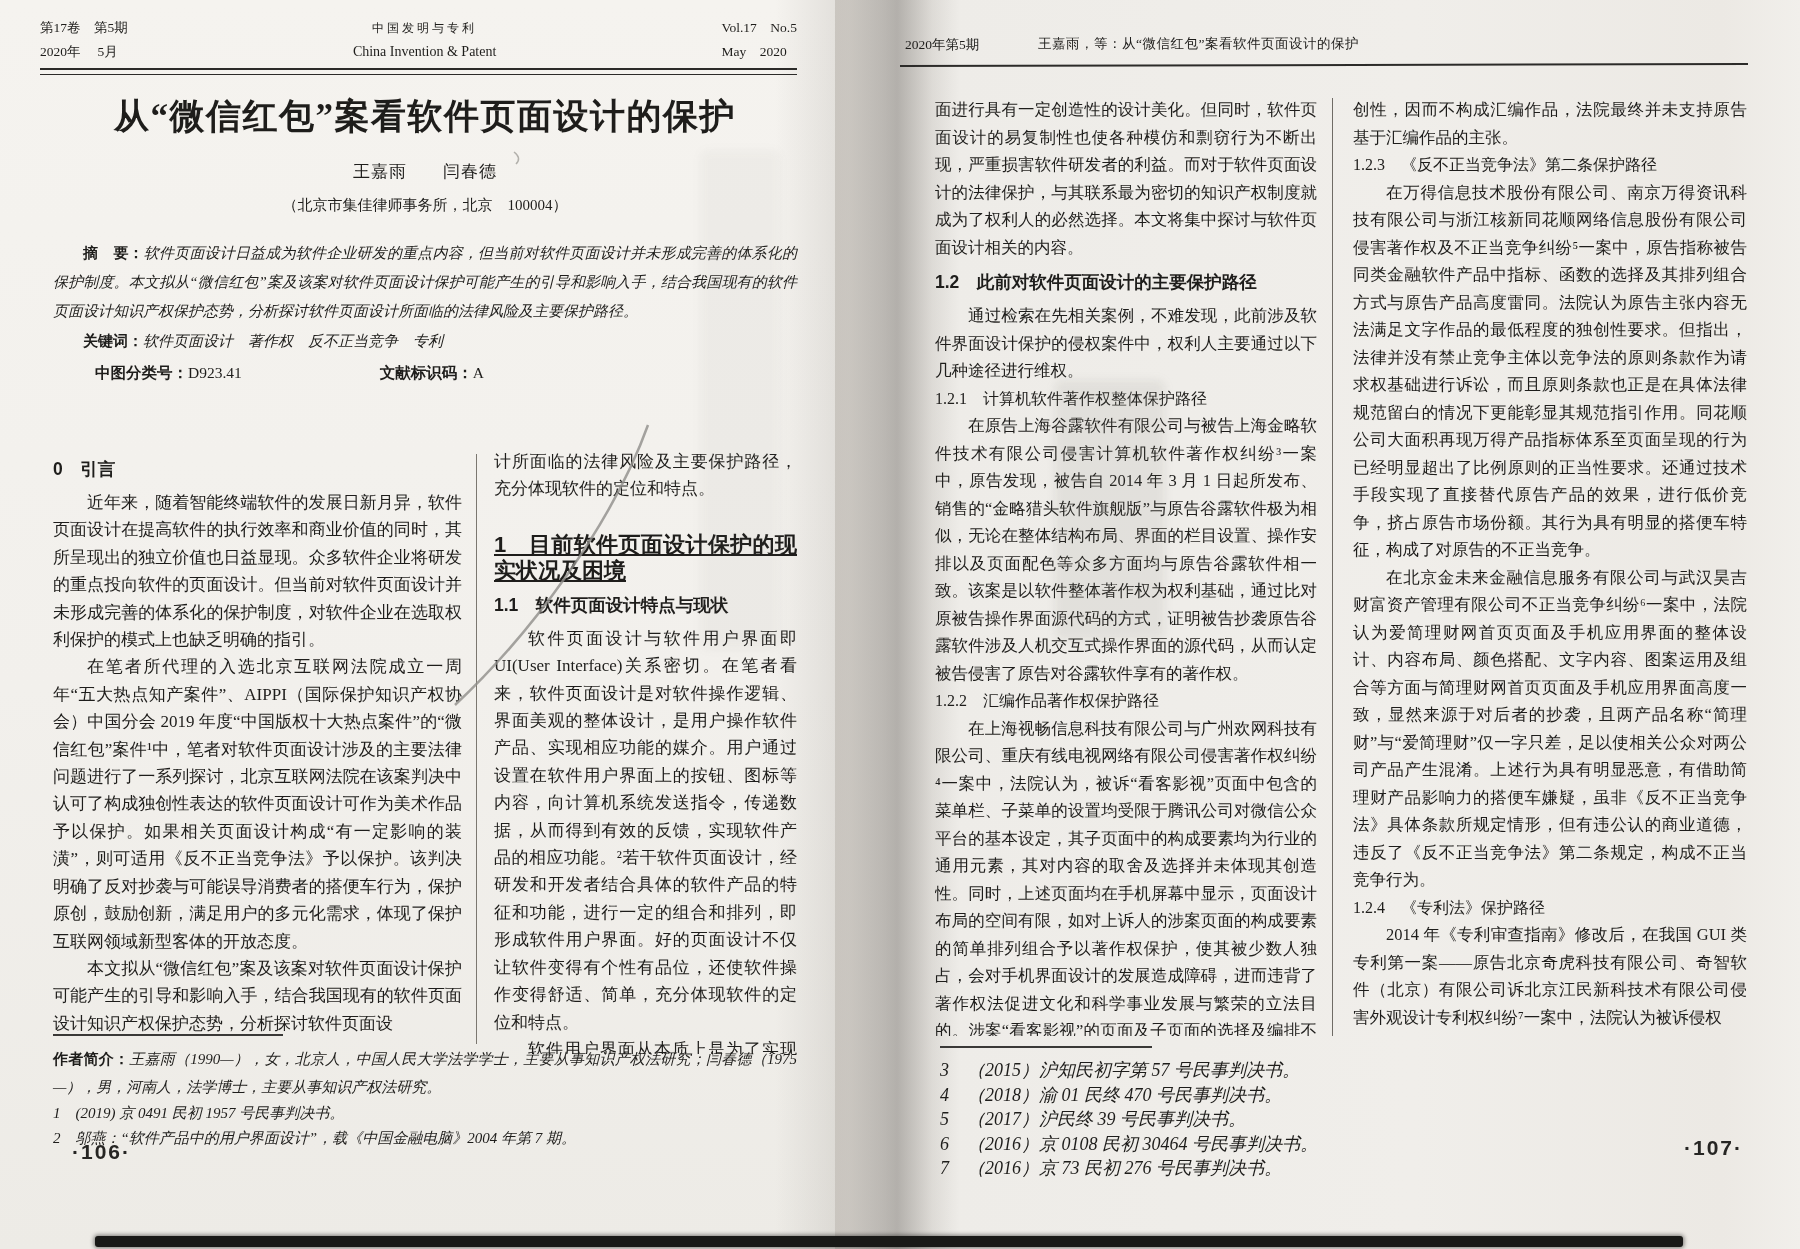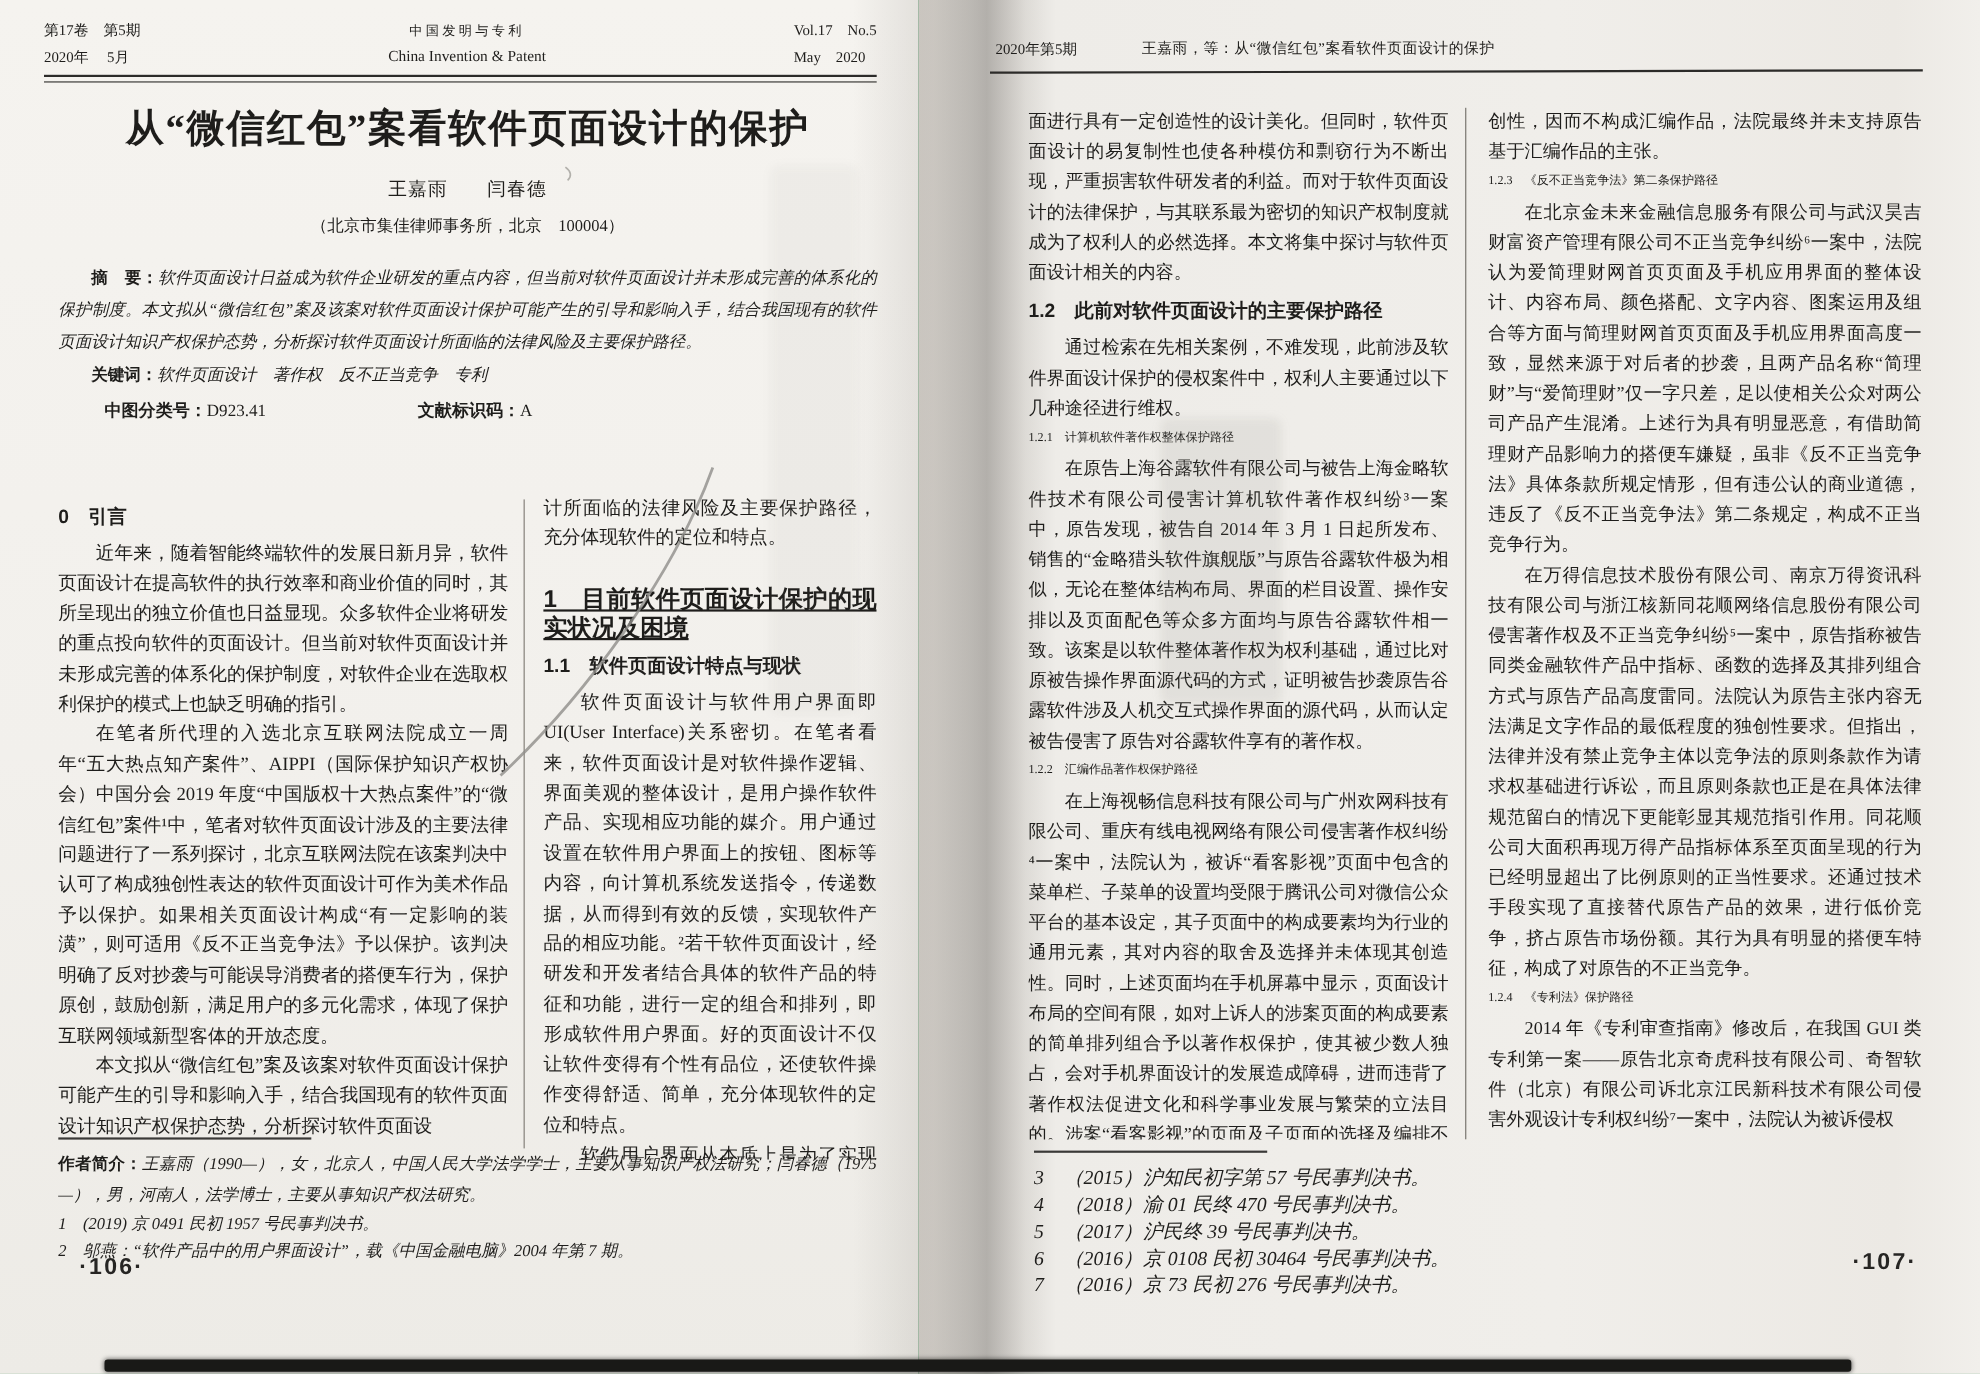--- a/index.html
+++ b/index.html
@@ -43,21 +43,21 @@
   .lp-cols{position:absolute;left:53px;top:448px;width:744px;height:606px;display:flex;overflow:hidden;}
   .rp-cols{position:absolute;left:935px;top:96px;width:812px;height:940px;display:flex;overflow:hidden;}
   .colA{width:409px;font-size:17px;line-height:27.4px;}
   .colB{flex:1;font-size:17px;line-height:27.4px;}
   .colC{width:382px;font-size:16.5px;line-height:27.5px;}
   .colD{flex:1;font-size:16.5px;line-height:27.5px;}
   .vdiv{width:1px;background:#7b7770;margin:6px 17px 10px 14px;}
   .vdiv2{width:1px;background:#6f6b65;margin:2px 20px 0 15px;}
   .h2x{font-size:17.5px;line-height:26px;margin:8px 0 7px;}
   .h2y{font-size:22px;line-height:26px;margin:29px 0 7px;text-decoration:underline;}
-  .h3x{font-size:11px;line-height:27.5px;}
+  .h3x{font-size:16px;line-height:27.5px;}
 
   
   .lp-footer{position:absolute;left:53px;top:1034px;width:744px;}
   .fsep{width:230px;height:2px;background:#3a3937;margin:0 0 9px 0;}
   .bio{font-size:15px;line-height:27.5px;text-align:justify;}
   .fnl{font-size:15px;line-height:25px;}
   .rp-fns{position:absolute;left:940px;top:1046px;width:430px;}
   .fsep2{width:212px;height:2px;background:#3a3937;margin:0 0 10px 0;}
   .fnr{font-size:18px;line-height:24.6px;}
 
@@ -146,22 +146,22 @@
       <p class="ind">通过检索在先相关案例，不难发现，此前涉及软件界面设计保护的侵权案件中，权利人主要通过以下几种途径进行维权。</p>
       <div class="h3x">1.2.1　计算机软件著作权整体保护路径</div>
       <p class="ind">在原告上海谷露软件有限公司与被告上海金略软件技术有限公司侵害计算机软件著作权纠纷³一案中，原告发现，被告自 2014 年 3 月 1 日起所发布、销售的“金略猎头软件旗舰版”与原告谷露软件极为相似，无论在整体结构布局、界面的栏目设置、操作安排以及页面配色等众多方面均与原告谷露软件相一致。该案是以软件整体著作权为权利基础，通过比对原被告操作界面源代码的方式，证明被告抄袭原告谷露软件涉及人机交互式操作界面的源代码，从而认定被告侵害了原告对谷露软件享有的著作权。</p>
       <div class="h3x">1.2.2　汇编作品著作权保护路径</div>
       <p class="ind">在上海视畅信息科技有限公司与广州欢网科技有限公司、重庆有线电视网络有限公司侵害著作权纠纷⁴一案中，法院认为，被诉“看客影视”页面中包含的菜单栏、子菜单的设置均受限于腾讯公司对微信公众平台的基本设定，其子页面中的构成要素均为行业的通用元素，其对内容的取舍及选择并未体现其创造性。同时，上述页面均在手机屏幕中显示，页面设计布局的空间有限，如对上诉人的涉案页面的构成要素的简单排列组合予以著作权保护，使其被少数人独占，会对手机界面设计的发展造成障碍，进而违背了著作权法促进文化和科学事业发展与繁荣的立法目的。涉案“看客影视”的页面及子页面的选择及编排不具有独</p>
     </div>
     <div class="vdiv2"></div>
     <div class="colD just">
       <p>创性，因而不构成汇编作品，法院最终并未支持原告基于汇编作品的主张。</p>
       <div class="h3x">1.2.3　《反不正当竞争法》第二条保护路径</div>
+      <p class="ind">在万得信息技术股份有限公司、南京万得资讯科技有限公司与浙江核新同花顺网络信息股份有限公司侵害著作权及不正当竞争纠纷⁵一案中，原告指称被告同类金融软件产品中指标、函数的选择及其排列组合方式与原告产品高度雷同。法院认为原告主张内容无法满足文字作品的最低程度的独创性要求。但指出，法律并没有禁止竞争主体以竞争法的原则条款作为请求权基础进行诉讼，而且原则条款也正是在具体法律规范留白的情况下更能彰显其规范指引作用。同花顺公司大面积再现万得产品指标体系至页面呈现的行为已经明显超出了比例原则的正当性要求。还通过技术手段实现了直接替代原告产品的效果，进行低价竞争，挤占原告市场份额。其行为具有明显的搭便车特征，构成了对原告的不正当竞争。</p>
       <p class="ind">在北京金未来金融信息服务有限公司与武汉昊吉财富资产管理有限公司不正当竞争纠纷⁶一案中，法院认为爱简理财网首页页面及手机应用界面的整体设计、内容布局、颜色搭配、文字内容、图案运用及组合等方面与简理财网首页页面及手机应用界面高度一致，显然来源于对后者的抄袭，且两产品名称“简理财”与“爱简理财”仅一字只差，足以使相关公众对两公司产品产生混淆。上述行为具有明显恶意，有借助简理财产品影响力的搭便车嫌疑，虽非《反不正当竞争法》具体条款所规定情形，但有违公认的商业道德，违反了《反不正当竞争法》第二条规定，构成不正当竞争行为。</p>
-      <p class="ind">在万得信息技术股份有限公司、南京万得资讯科技有限公司与浙江核新同花顺网络信息股份有限公司侵害著作权及不正当竞争纠纷⁵一案中，原告指称被告同类金融软件产品中指标、函数的选择及其排列组合方式与原告产品高度雷同。法院认为原告主张内容无法满足文字作品的最低程度的独创性要求。但指出，法律并没有禁止竞争主体以竞争法的原则条款作为请求权基础进行诉讼，而且原则条款也正是在具体法律规范留白的情况下更能彰显其规范指引作用。同花顺公司大面积再现万得产品指标体系至页面呈现的行为已经明显超出了比例原则的正当性要求。还通过技术手段实现了直接替代原告产品的效果，进行低价竞争，挤占原告市场份额。其行为具有明显的搭便车特征，构成了对原告的不正当竞争。</p>
       <div class="h3x">1.2.4　《专利法》保护路径</div>
       <p class="ind">2014 年《专利审查指南》修改后，在我国 GUI 类专利第一案——原告北京奇虎科技有限公司、奇智软件（北京）有限公司诉北京江民新科技术有限公司侵害外观设计专利权纠纷⁷一案中，法院认为被诉侵权</p>
     </div>
   </div>
 
   <div class="rp-fns">
     <div class="fsep2"></div>
     <p class="fnr kai">3　（2015）沪知民初字第 57 号民事判决书。</p>
     <p class="fnr kai">4　（2018）渝 01 民终 470 号民事判决书。</p>
     <p class="fnr kai">5　（2017）沪民终 39 号民事判决书。</p>

